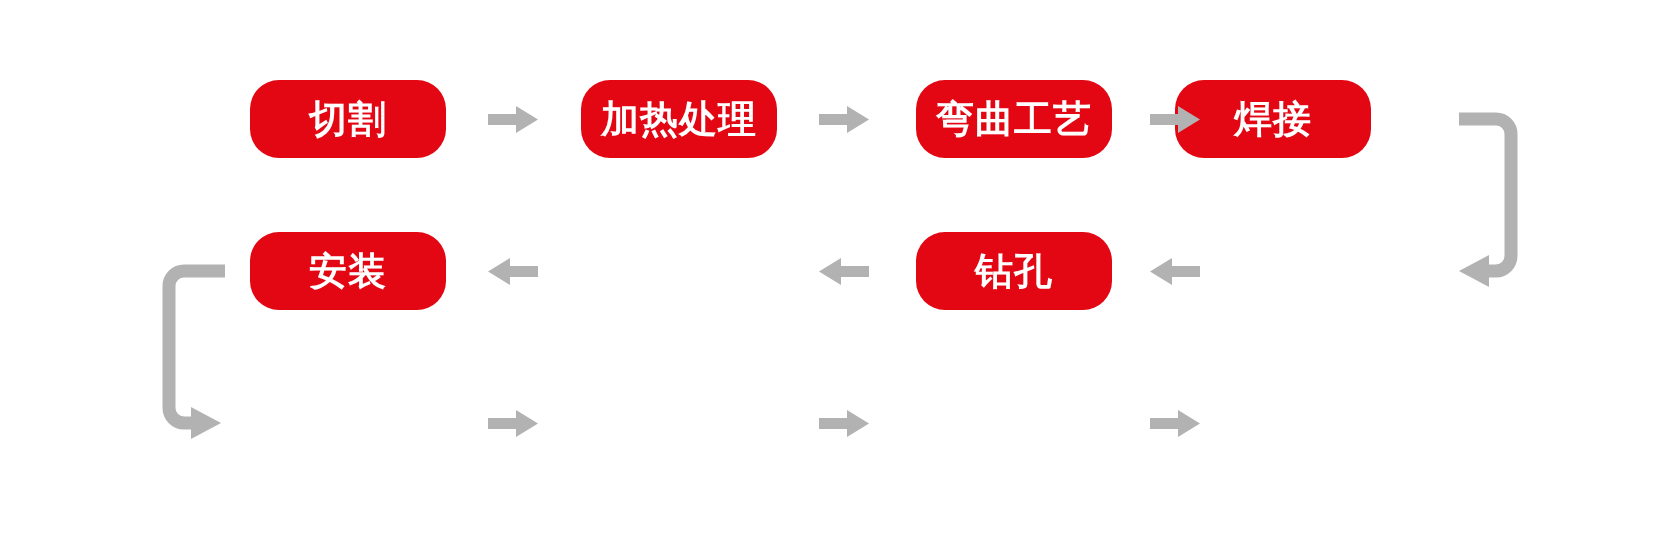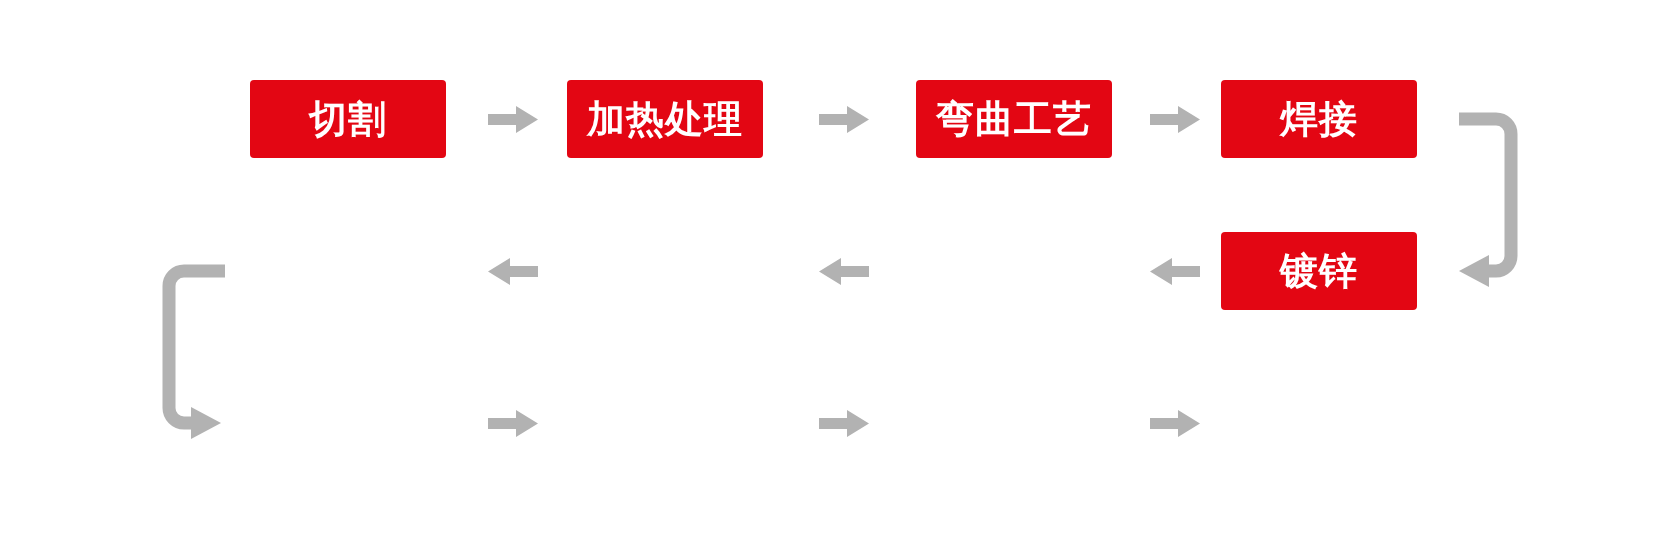--- a/index.html
+++ b/index.html
@@ -6,28 +6,28 @@
   .canvas{
     position:relative;
     width:1663px;height:538px;
     background:var(--background,#ffffff);
     font-family:"Liberation Sans","DejaVu Sans",sans-serif;
     overflow:hidden;
   }
   .node{
     position:absolute;
     width:196px;height:78px;
-    border-radius:4px;
+    border-radius:29px;
     background:var(--node-fill,#e30613);
     color:var(--node-text,#ffffff);
     display:flex;align-items:center;justify-content:center;
     font-size:38px;font-weight:700;letter-spacing:1px;
     line-height:1;
   }
-  .c0{left:250px}.c1{left:567px}.c2{left:916px}.c3{left:1221px}
+  .c0{left:250px}.c1{left:581px}.c2{left:916px}.c3{left:1175px}
   .r0{top:80px}.r1{top:232px}.r2{top:384px}
 
   .flow-arrow{position:absolute;width:50px;height:27px;}
   .ar0{top:106px}.ar1{top:258px}.ar2{top:410px}
   .ax0{left:488px}.ax1{left:819px}.ax2{left:1150px}
 
   .arrow-shape{fill:var(--connector,#b2b2b2);}
   .connector-path{
     fill:none;
     stroke:var(--connector,#b2b2b2);
@@ -60,21 +60,22 @@
   <svg class="flow-arrow ar0 ax0" viewBox="0 0 50 27">
       <polygon class="arrow-shape" points="0,8 28,8 28,0 50,13.5 28,27 28,19 0,19"></polygon>
     </svg>
   <svg class="flow-arrow ar0 ax1" viewBox="0 0 50 27">
       <polygon class="arrow-shape" points="0,8 28,8 28,0 50,13.5 28,27 28,19 0,19"></polygon>
     </svg>
   <svg class="flow-arrow ar0 ax2" viewBox="0 0 50 27">
       <polygon class="arrow-shape" points="0,8 28,8 28,0 50,13.5 28,27 28,19 0,19"></polygon>
     </svg>
 
-  <div class="node r1 c3">镀锌</div>
+  <div class="node r1 c0">安装</div>
+  <div class="node r1 c2">钻孔</div>
 
   <svg class="flow-arrow ar1 ax0" viewBox="0 0 50 27">
       <polygon class="arrow-shape" points="50,8 22,8 22,0 0,13.5 22,27 22,19 50,19"></polygon>
     </svg>
   <svg class="flow-arrow ar1 ax1" viewBox="0 0 50 27">
       <polygon class="arrow-shape" points="50,8 22,8 22,0 0,13.5 22,27 22,19 50,19"></polygon>
     </svg>
   <svg class="flow-arrow ar1 ax2" viewBox="0 0 50 27">
       <polygon class="arrow-shape" points="50,8 22,8 22,0 0,13.5 22,27 22,19 50,19"></polygon>
     </svg>

